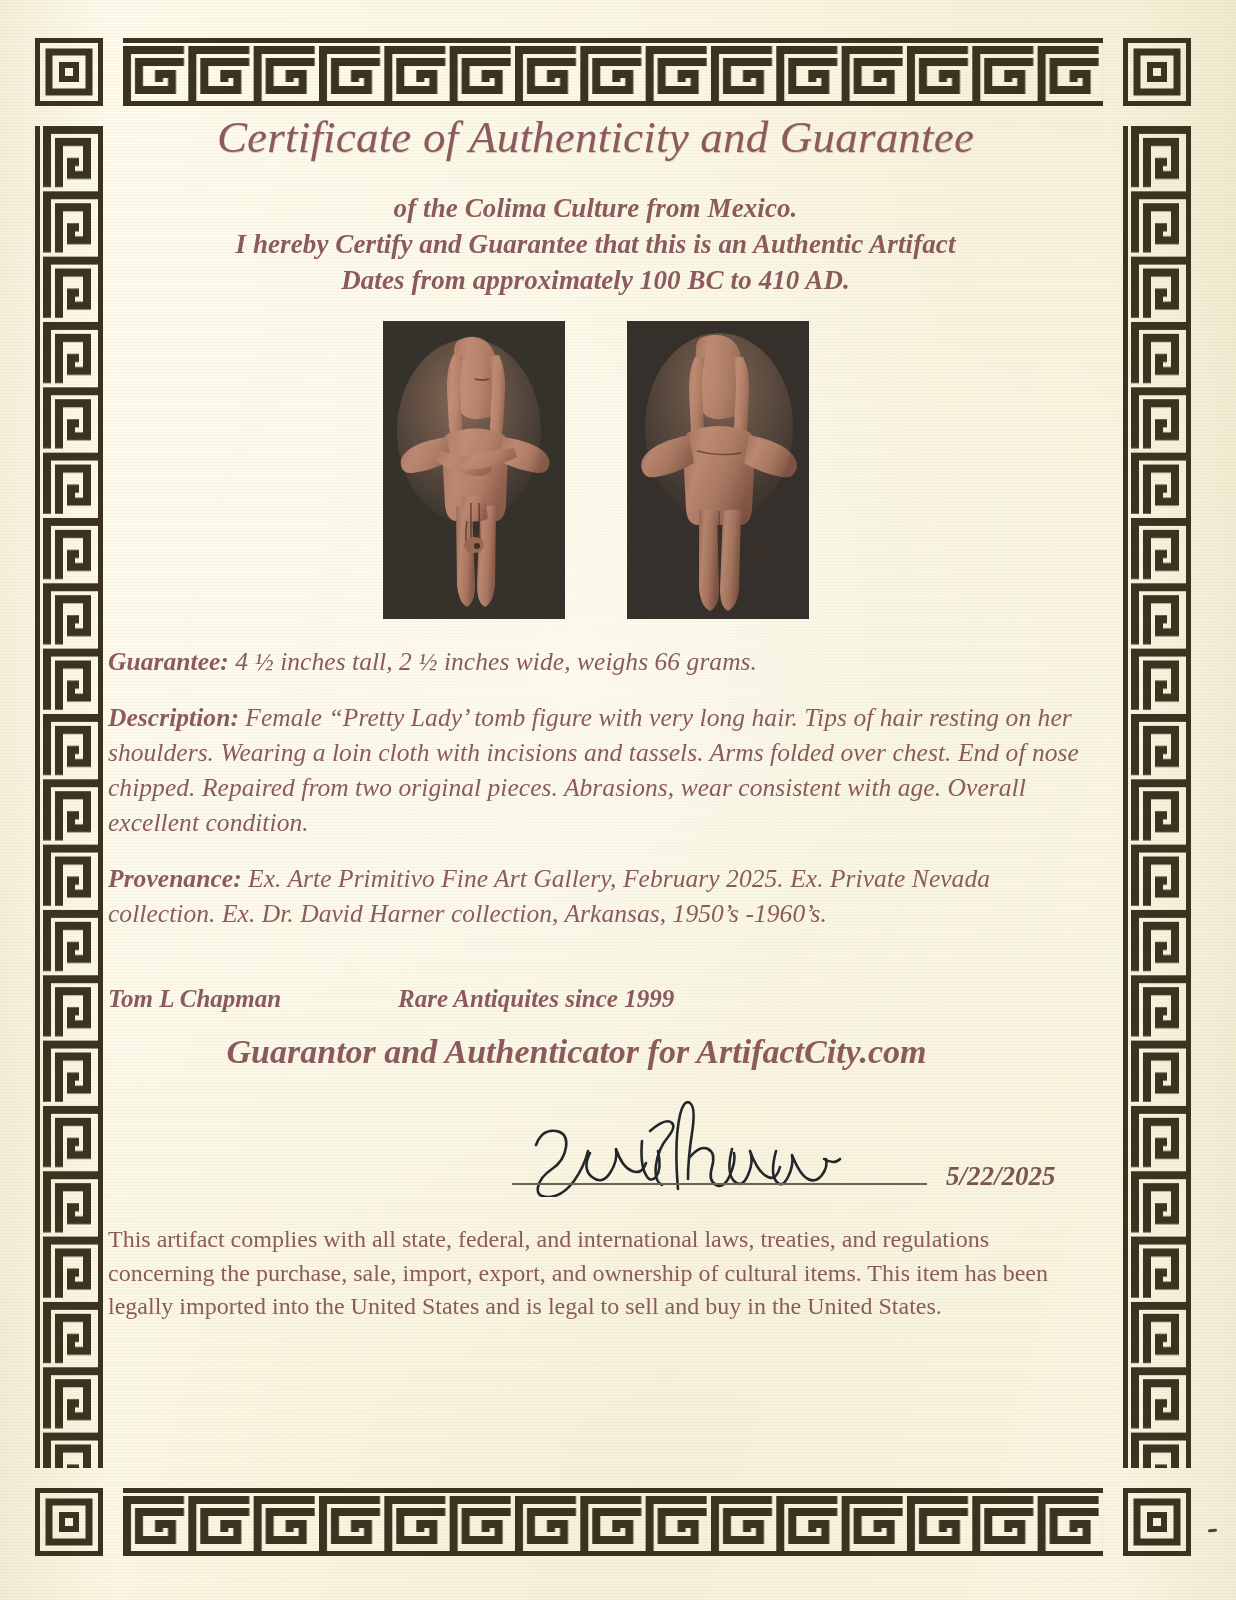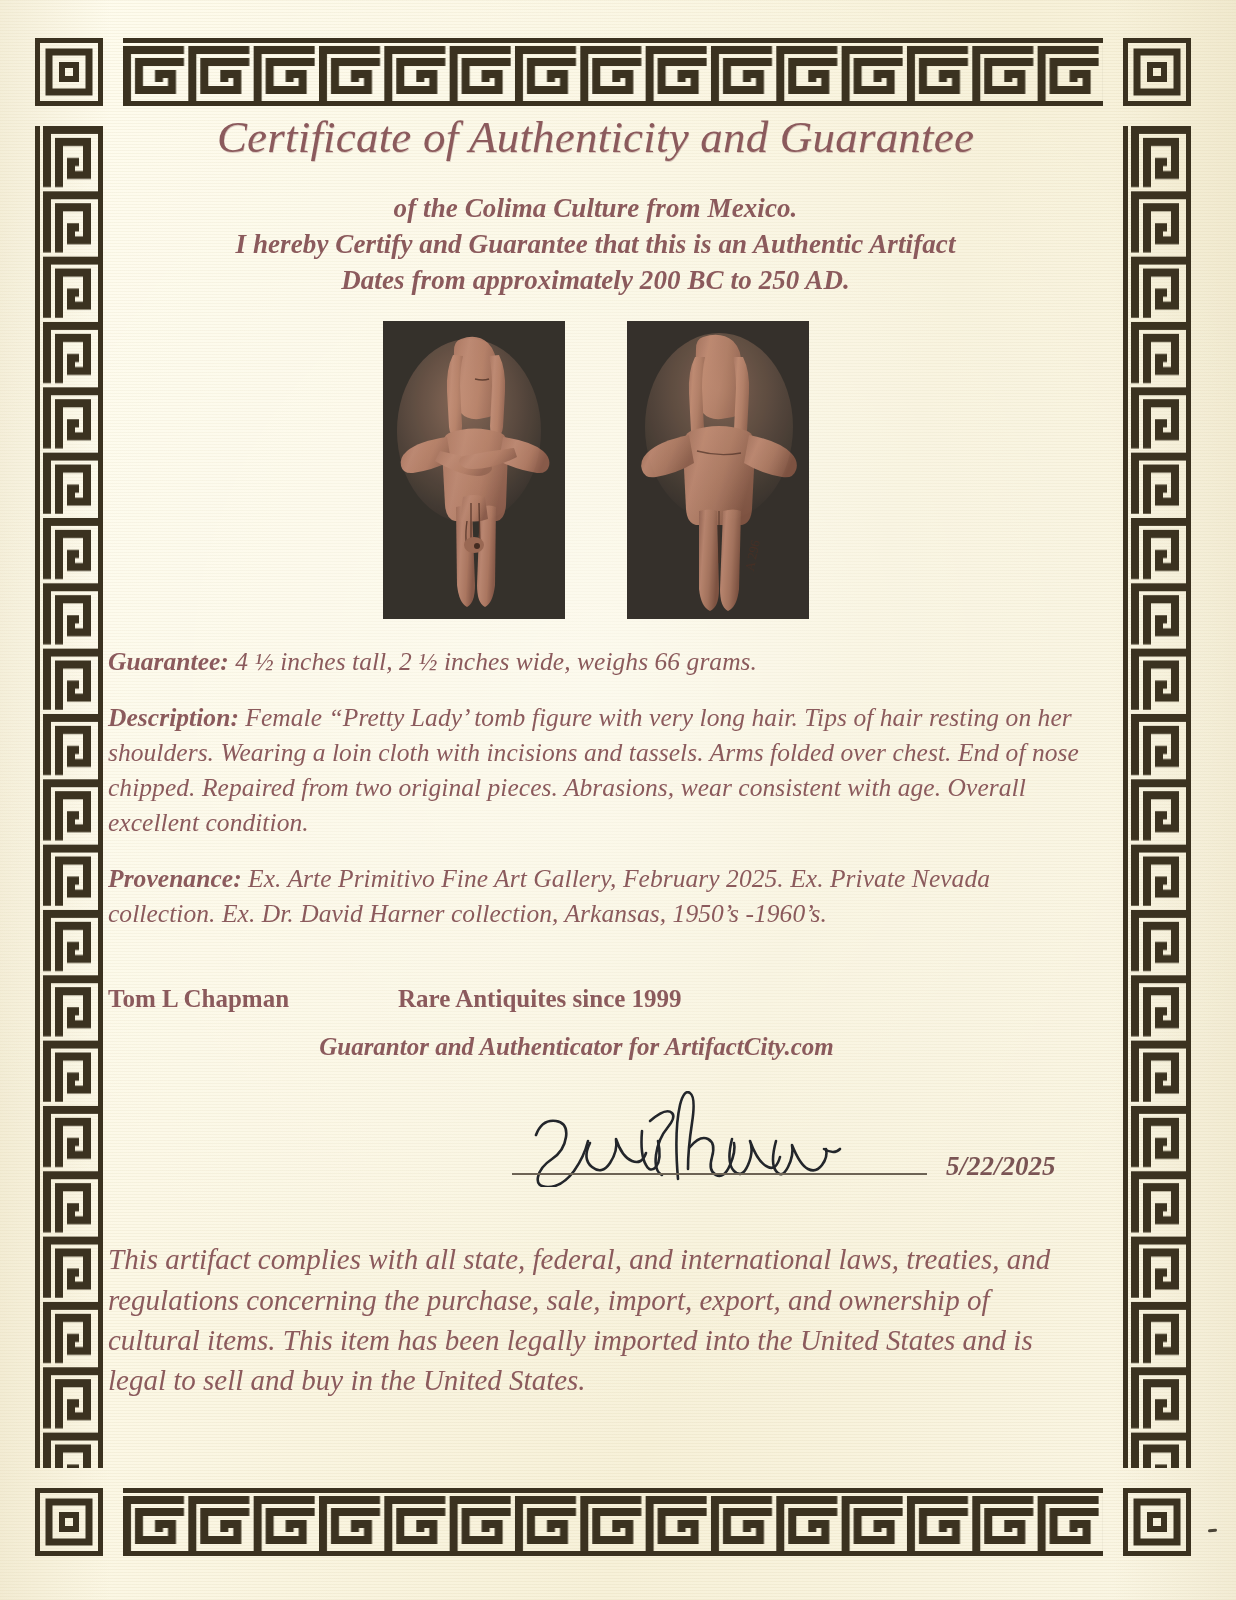--- a/index.html
+++ b/index.html
@@ -137,34 +137,35 @@
     font-weight: bold;
     font-style: italic;
   }
   #p-dimensions { margin-top: 26px; }
 
   
   #sig-names {
     margin-top: 54px;
     display: flex;
     color: #8b5a5c;
+    font-style: italic;
     font-weight: bold;
     font-size: 25px;
   }
   #sig-names .n1 { width: 290px; }
   #sig-names .n2 { width: 283px; }
   #sig-names .n3 { flex: 1; }
 
   #sig-role {
     margin-top: 20px;
     text-align: center;
     color: #8b5a5c;
     font-style: italic;
     font-weight: bold;
-    font-size: 25px;
+    font-size: 34px;
     padding-right: 38px;
   }
 
   #sig-row {
     margin-top: 34px;
     position: relative;
     height: 96px;
   }
   #sig-line {
     position: absolute;
@@ -184,25 +185,24 @@
     position: absolute;
     left: 838px;
     top: 56px;
     font-size: 27px;
     color: #7a5454;
     font-weight: bold;
     font-style: italic;
   }
 
   #p-legal {
-    margin-top: 48px;
-    font-size: 29px;
+    margin-top: 22px;
+    font-size: 24px;
     line-height: 1.39;
     color: #8b5a5c;
-    font-style: italic;
   }
 
   
   #speck {
     position: absolute;
     left: 1208px;
     top: 1529px;
     width: 9px;
     height: 3px;
     background: #4a4436;
@@ -306,21 +306,21 @@
     </div>
   </div>
 
   <div id="content">
 
     <div id="cert-title">Certificate of Authenticity and Guarantee</div>
 
     <div class="intro">
       <div>of the Colima Culture from Mexico.</div>
       <div>I hereby Certify and Guarantee that this is an Authentic Artifact</div>
-      <div>Dates from approximately 200 BC to 250 AD.</div>
+      <div>Dates from approximately 100 BC to 410 AD.</div>
     </div>
 
     <div id="photos">
 
       <div class="photo">
         <svg class="fig" viewBox="0 0 182 298" preserveAspectRatio="none">
           <defs>
             <linearGradient id="clayA" x1="0" y1="0" x2="1" y2="0.3">
               <stop offset="0%" stop-color="#a9735f"></stop>
               <stop offset="35%" stop-color="#c79079"></stop>

